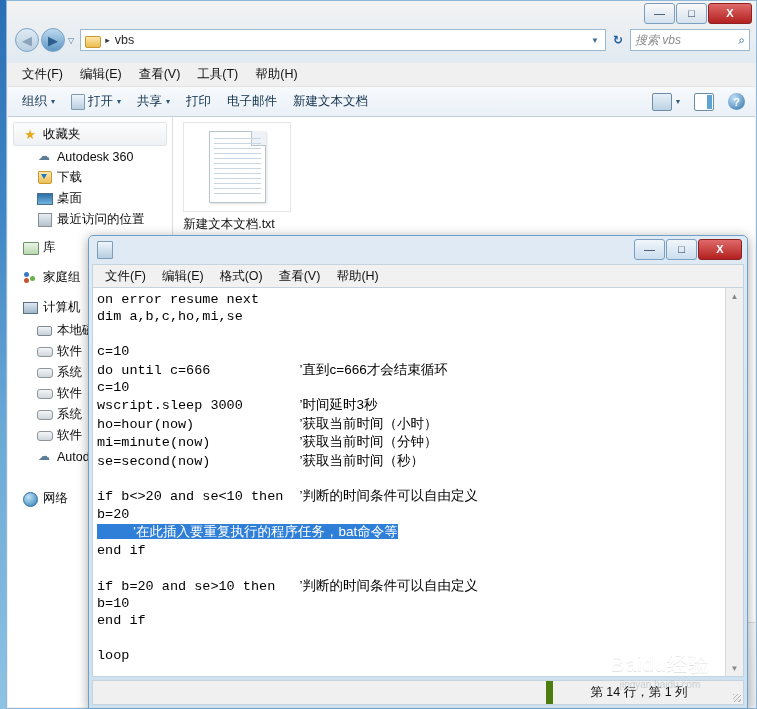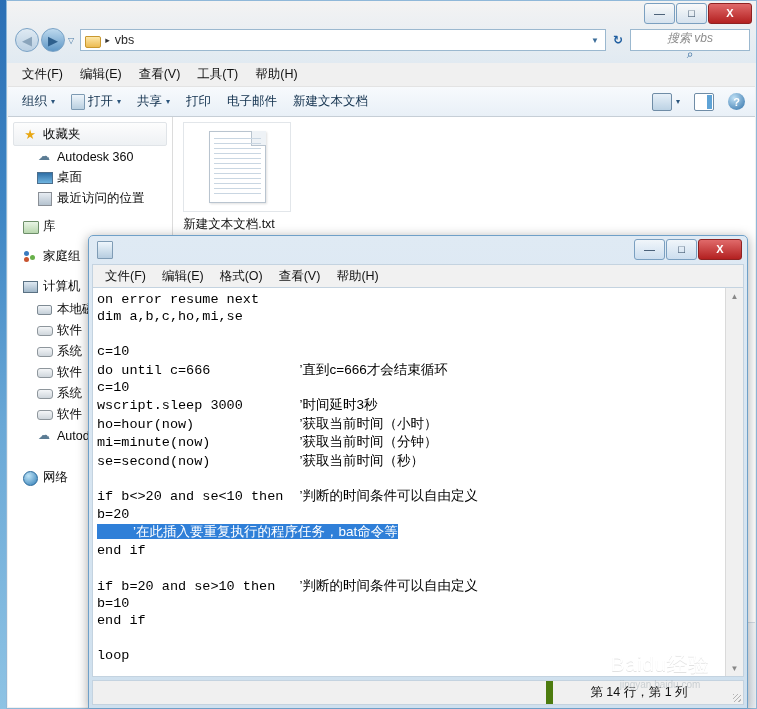--- a/index.html
+++ b/index.html
@@ -63,21 +63,21 @@
     position:absolute;left:0;top:2px;width:14px;height:10px;border-radius:1px 2px 2px 2px;
     background:linear-gradient(180deg,#fde7a8,#ecbb52);border:1px solid #c9982f;
   }
   .crumb-arrow{color:#333;font-size:9px;margin:0 5px 0 2px;}
   .crumb-text{color:#2a2a2a;font-size:12.5px;}
   #addr-caret{margin-left:auto;font-size:8px;color:#3c6d99;padding-right:2px;}
   #refresh{width:20px;height:22px;display:flex;align-items:center;justify-content:center;
     color:#1f5ea0;font-size:12px;font-weight:bold;margin-left:2px;}
   #searchbox{
     width:120px;height:22px;background:#fff;border:1px solid #9bb8cf;margin:0 6px 0 2px;
-    display:flex;align-items:center;padding:0 4px;box-sizing:border-box;flex-direction:column;
+    display:flex;align-items:center;padding:0 4px;box-sizing:border-box;
   }
   #searchbox .ph{flex:1;color:#8d8d8d;font-style:italic;font-size:12px;}
   #searchbox .mag{color:#3a6fa0;font-size:12px;}
 
   
   #menubar{
     position:absolute;left:1px;top:62px;right:1px;height:24px;
     background:#f0f0f0;border-bottom:1px solid #e3e3e3;
     display:flex;align-items:center;padding-left:14px;box-sizing:border-box;
   }
@@ -317,20 +317,27 @@
       <div class="nav-head">
         <span class="ni star">★</span>
         <span>收藏夹</span>
       </div>
 
       <div class="nav-item">
         <span class="ni cloud">☁</span>
         <span>Autodesk 360</span>
       </div>
       <div class="nav-item">
+        <span class="ni dl">
+            <i></i>
+            <b></b>
+          </span>
+        <span>下载</span>
+      </div>
+      <div class="nav-item">
         <span class="ni desk">
             <i></i>
           </span>
         <span>桌面</span>
       </div>
       <div class="nav-item">
         <span class="ni recent">
             <i></i>
           </span>
         <span>最近访问的位置</span>

